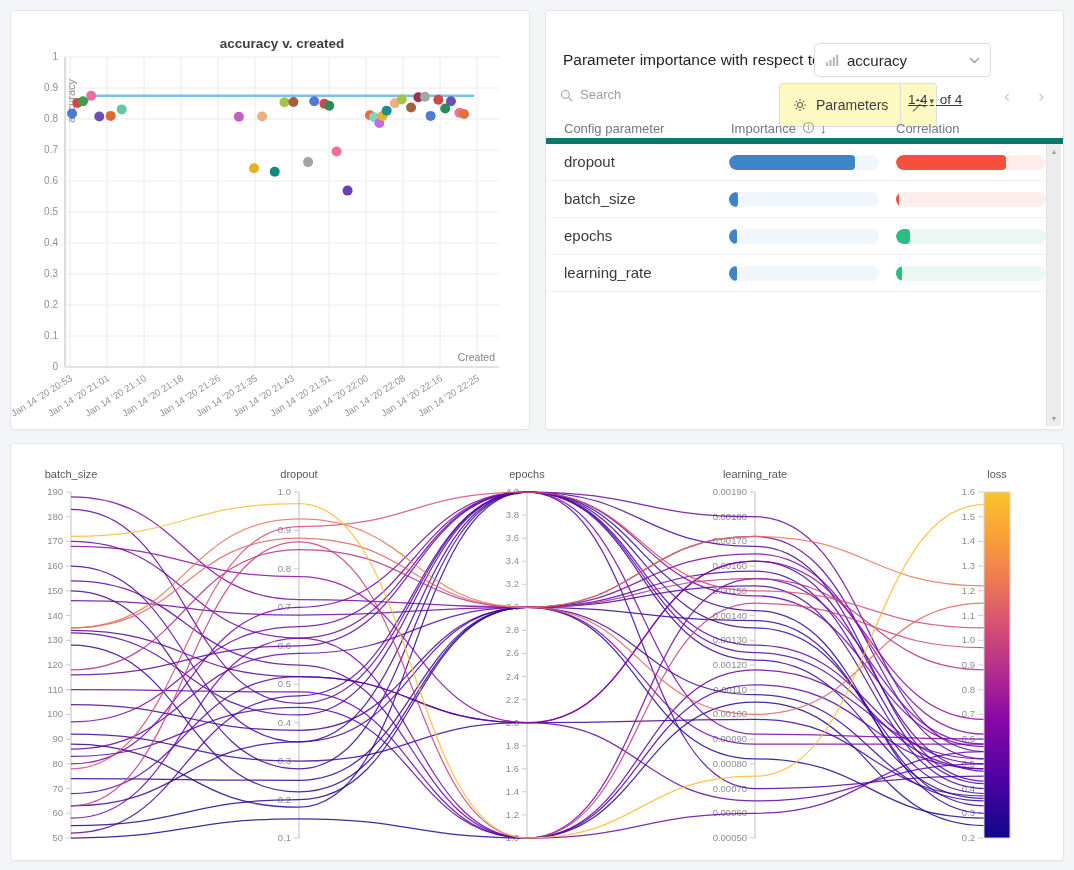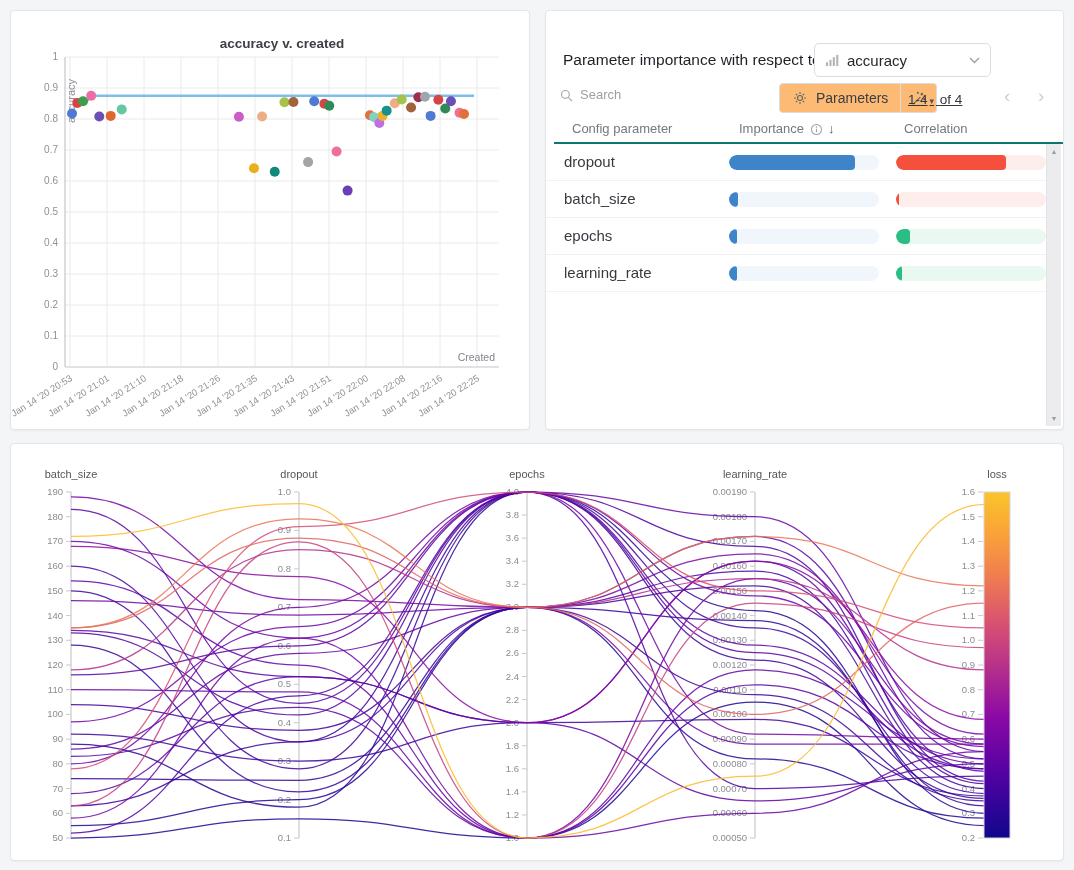--- a/index.html
+++ b/index.html
@@ -33,39 +33,39 @@
   }
   .metric-dropdown .dd-value { font-size:15px; color:#24282d; margin-left:8px; flex:1; }
   .search-box { position:absolute; left:14px; top:76px; display:flex; align-items:flex-end; width:170px; }
   .search-box input {
     border:none; outline:none; font-size:13px; color:#33373d; margin-left:7px; width:140px;
     font-family:"Liberation Sans", sans-serif; background:transparent;
   }
   .search-box input::placeholder { color:#9aa0a6; }
   .btn-group { position:absolute; left:233px; top:72px; display:flex; }
   .btn {
-    height:30px; border:1px solid #d9dce0; background:#fdba74; display:flex;
+    height:44px; border:1px solid #d9dce0; background:#fef9c3; display:flex;
     align-items:center; padding:0 12px; cursor:pointer; font-size:14px; color:#3a3e43;
   }
   .btn.parameters { border-radius:4px 0 0 4px; }
   .btn.wand { border-radius:0 4px 4px 0; border-left:none; padding:0 9px; }
   .btn .lbl { margin-left:8px; }
   .pager-text { position:absolute; left:362px; top:81px; font-size:13.5px; color:#33373d;text-decoration:underline; }
   .pager-caret { font-size:9px; color:#54575c; margin:0 2px; }
   .chev { position:absolute; top:74px; font-size:19px; color:#ccced3; cursor:pointer; }
   .chev-left { left:458px; }
   .chev-right { left:492px; }
 
   .tbl-header {
-    position:absolute; left:8px; top:103px; width:517px; height:30px;
-    border-bottom:2px solid #0f766e; font-size:13px; color:#73797f;
+    position:absolute; left:0; top:103px; width:517px; height:30px;
+    border-bottom:6px solid #0f766e; font-size:13px; color:#73797f;
   }
   .tbl-header .h { position:absolute; top:7px; }
   .h-param { left:18px; }
-  .h-imp { left:185px; display:flex; align-items:flex-end; }
+  .h-imp { left:185px; display:flex; align-items:flex-start; }
   .h-corr { left:350px; }
   .sort-arrow { font-size:13px; color:#54575c; margin-left:5px; }
   .info-icon { margin-left:6px; display:inline-flex; }
 
   .t-row { position:absolute; left:0; width:500px; height:37px; border-bottom:1px solid #f1f2f3; }
   .t-row .r-name { position:absolute; left:18px; top:9px; font-size:15px; color:#373b40; }
   .bar-track { position:absolute; top:11px; width:150px; height:15px; border-radius:7.5px; overflow:hidden; }
   .imp-track { left:183px; background:#f0f6fc; }
   .corr-track { left:350px; }
   .bar-fill { height:100%; border-radius:7.5px 4px 4px 7.5px; }

